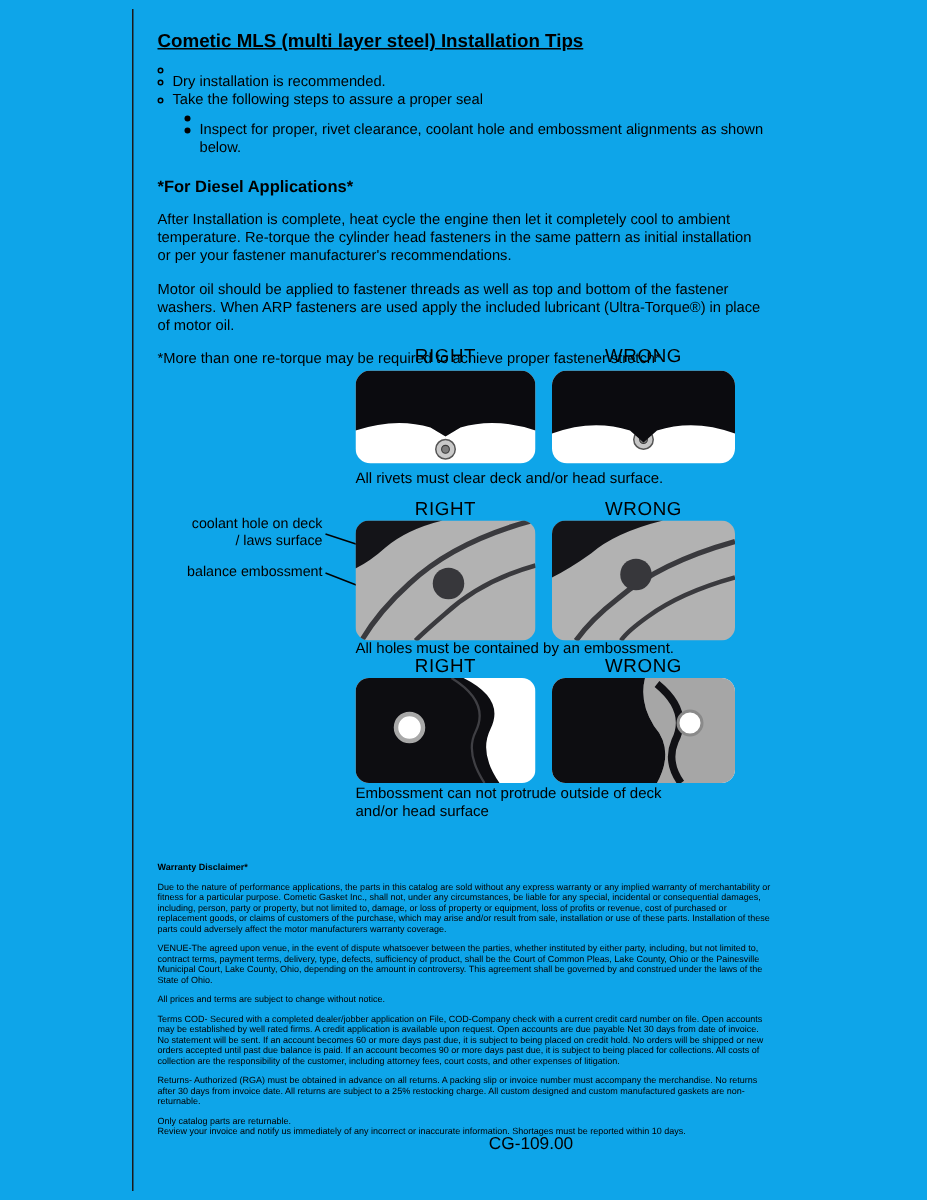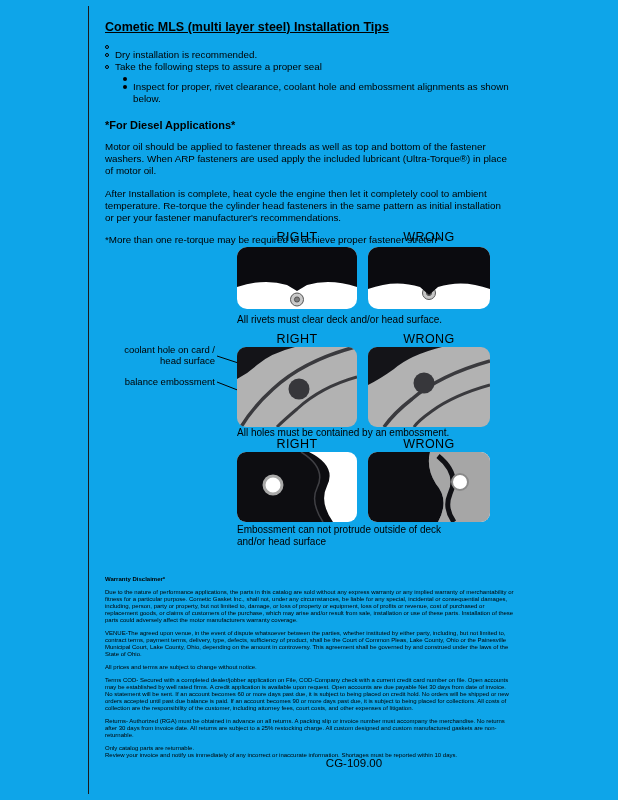--- a/index.html
+++ b/index.html
@@ -55,22 +55,22 @@
     </div>
     <div class="bullet-row sub">
       <span class="marker filled"></span>
     </div>
     <div class="bullet-row sub">
       <span class="marker filled"></span>
       <span>Inspect for proper, rivet clearance, coolant hole and embossment alignments as shown below.</span>
     </div>
 
     <h2 class="diesel-heading">*For Diesel Applications*</h2>
+    <p class="body-para">After Installation is complete, heat cycle the engine then let it completely cool to ambient temperature. Re-torque the cylinder head fasteners in the same pattern as initial installation or per your fastener manufacturer's recommendations.</p>
     <p class="body-para">Motor oil should be applied to fastener threads as well as top and bottom of the fastener washers. When ARP fasteners are used apply the included lubricant (Ultra-Torque®) in place of motor oil.</p>
-    <p class="body-para">After Installation is complete, heat cycle the engine then let it completely cool to ambient temperature. Re-torque the cylinder head fasteners in the same pattern as initial installation or per your fastener manufacturer's recommendations.</p>
     <p class="body-para">*More than one re-torque may be required to achieve proper fastener stretch*</p>
   </div>
 
   <div class="diagram-section">
 
     <div class="dlabel" style="left:237px; top:0; width:120px;">RIGHT</div>
     <div class="dlabel" style="left:368px; top:0; width:122px;">WRONG</div>
 
     <div class="dimg" style="left:237px; top:17px;">
       <svg width="120" height="62" viewBox="0 0 120 62">
@@ -100,21 +100,21 @@
           <circle cx="61" cy="46" r="2.6" fill="#7d7d7d" stroke="#3a3a3a" stroke-width="0.7"></circle>
           <path d="M0,0 H122 V42 Q95,32 70,40 L61,48 L52,40 Q27,32 0,42 Z" fill="#0b0b0f"></path>
         </g>
       </svg>
     </div>
     <div class="dcap" style="left:237px; top:84px; width:300px;">All rivets must clear deck and/or head surface.</div>
 
     <div class="dlabel" style="left:237px; top:102px; width:120px;">RIGHT</div>
     <div class="dlabel" style="left:368px; top:102px; width:122px;">WRONG</div>
 
-    <div class="ann" style="left:123px; top:114px; width:92px;">coolant hole on card / head surface</div>
+    <div class="ann" style="left:123px; top:114px; width:92px;">coolant hole on deck / laws surface</div>
     <div class="ann" style="left:118px; top:146px; width:97px;">balance embossment</div>
     <svg class="leads" width="618" height="334">
       <line x1="217" y1="126" x2="290" y2="150" stroke="#000" stroke-width="1"></line>
       <line x1="217" y1="152" x2="258" y2="168" stroke="#000" stroke-width="1"></line>
     </svg>
 
     <div class="dimg" style="left:237px; top:117px;">
       <svg width="120" height="80" viewBox="0 0 120 80">
         <defs>
             <clipPath id="r2a">

